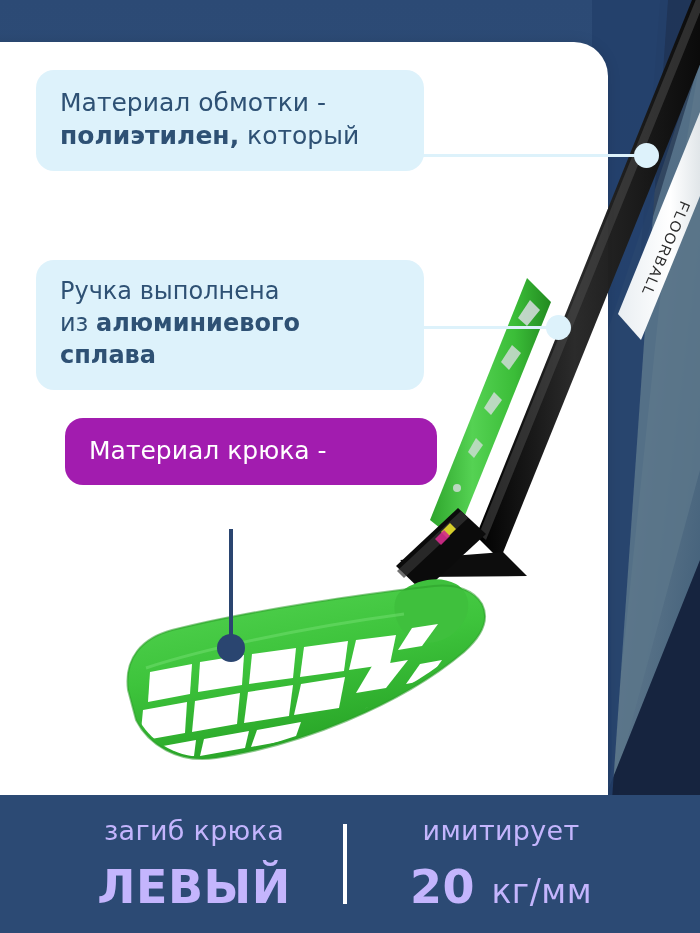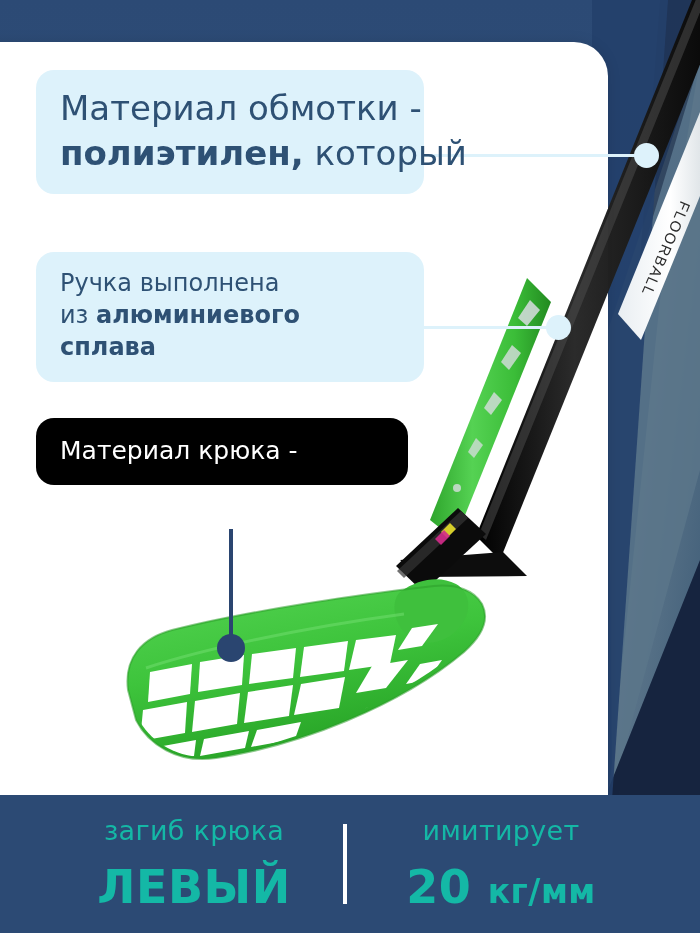--- a/index.html
+++ b/index.html
@@ -44,29 +44,30 @@
     position:absolute;
     border-radius:18px;
     padding:16px 24px 18px 24px;
     line-height:1.33;
   }
   .callout.light {
     background:#ddf2fb;
     color:#2e5174;
   }
   .callout.dark {
-    background:#000000;
+    background:#a21caf;
     color:#ffffff;
+    margin-left:29px;
   }
   .callout .ln { display:block; white-space:nowrap; }
   .callout b { font-weight:bold; }
   .callout .reg { font-weight:normal; }
 
-  #callout-1 { left:36px; top:70px;  width:388px; font-size:34px; }
-  #callout-2 { left:36px; top:252px; width:388px; font-size:24px; }
+  #callout-1 { left:36px; top:70px;  width:388px; font-size:25px; }
+  #callout-2 { left:36px; top:260px; width:388px; font-size:24px; }
   #callout-3 { left:36px; top:418px; width:372px; font-size:25px; }
 
   
   .conn-line-h {
     position:absolute; height:3px; background:#ddf2fb;
   }
   .conn-dot {
     position:absolute; border-radius:50%;
   }
   .conn-dot.light { background:#ddf2fb; }
@@ -81,35 +82,35 @@
   #conn2-dot  { left:546px; top:315px; width:25px; height:25px; }
   #conn3-line { left:229px; top:529px; height:118px; }
   #conn3-dot  { left:217px; top:634px; width:28px; height:28px; }
 
   
   .bottom-bar {
     position:absolute; left:0; top:795px;
     width:700px; height:138px;
     background:#2c4a74;
     display:flex; align-items:center; justify-content:center;
-    color:#14b8a6;
+    color:#c4b5fd;
   }
   .spec {
     display:flex; flex-direction:column; align-items:center;
     justify-content:center;
   }
   .spec .spec-label {
     font-size:27px; font-weight:normal; letter-spacing:0.3px;
     line-height:1.1;
   }
   .spec .spec-value {
     font-size:46px; font-weight:bold; letter-spacing:0.5px;
     line-height:1.08; margin-top:17px;
   }
-  .spec .spec-value .unit { font-size:33px; font-weight:bold; }
+  .spec .spec-value .unit { font-size:33px; font-weight:normal; }
   #spec-bend  { width:290px; }
   #spec-stiff { width:300px; }
   .bar-divider {
     width:4px; height:80px; background:#ffffff;
     flex:0 0 auto; margin:0 4px;
   }
   svg { display:block; }
 </style>
 </head>
 <body>

